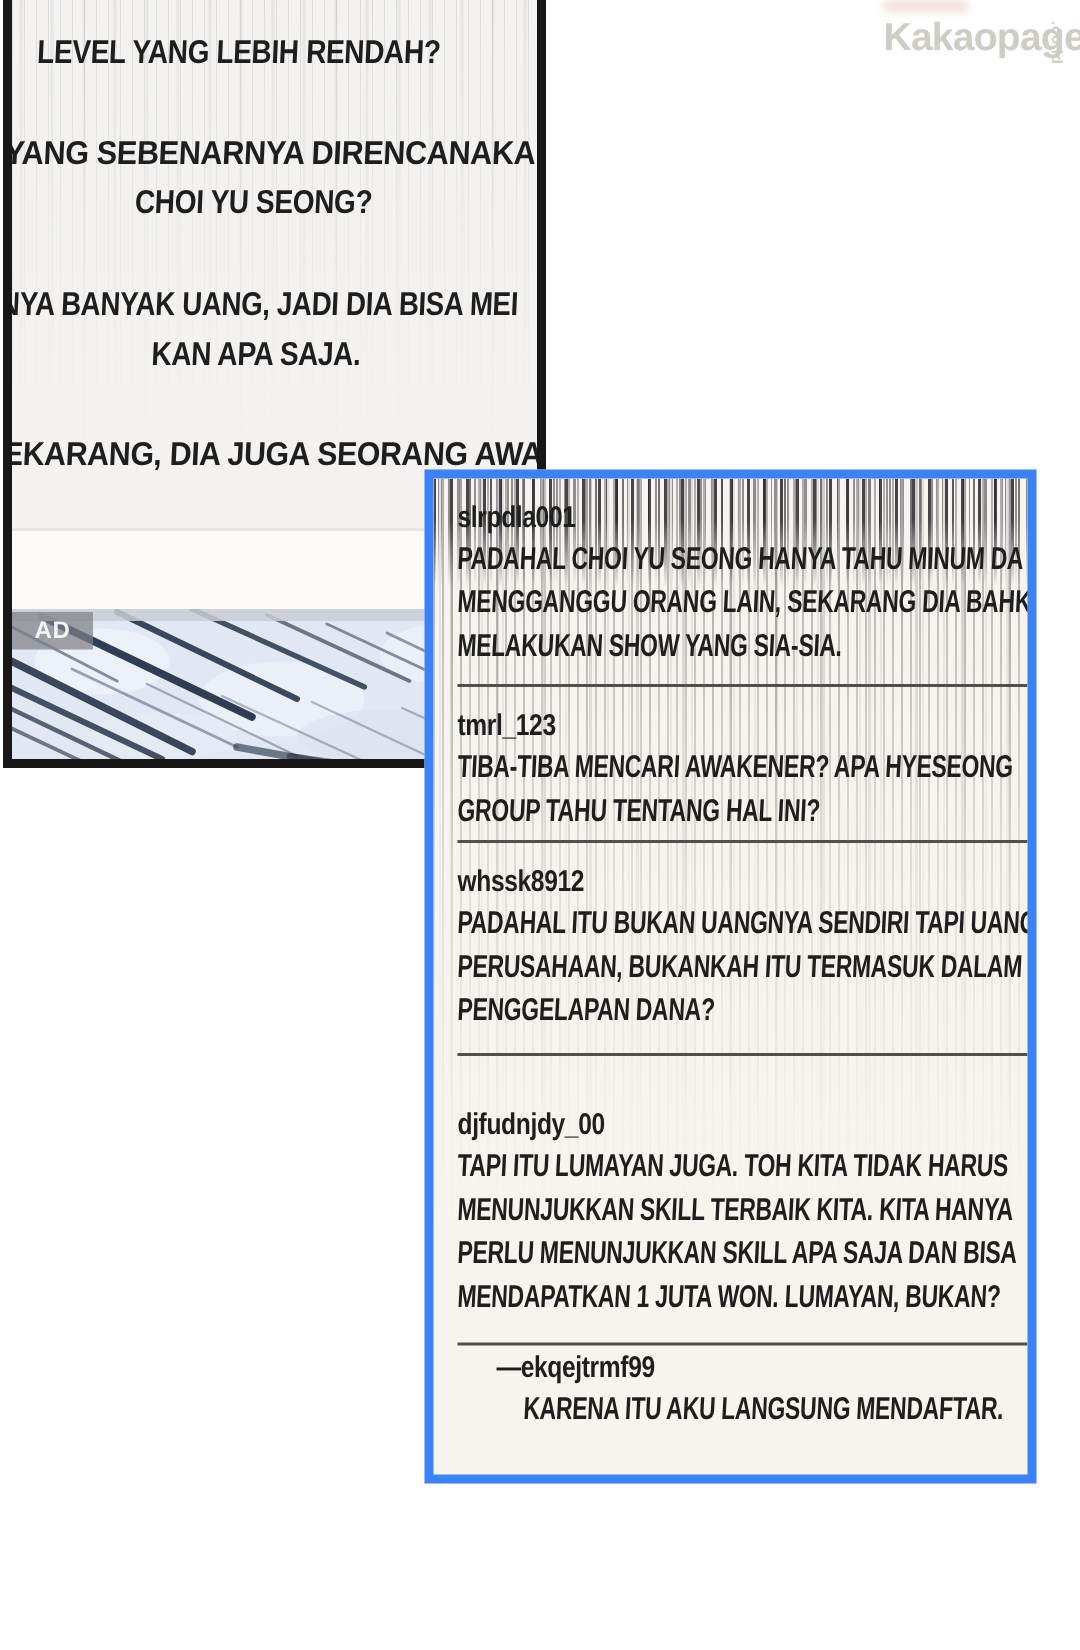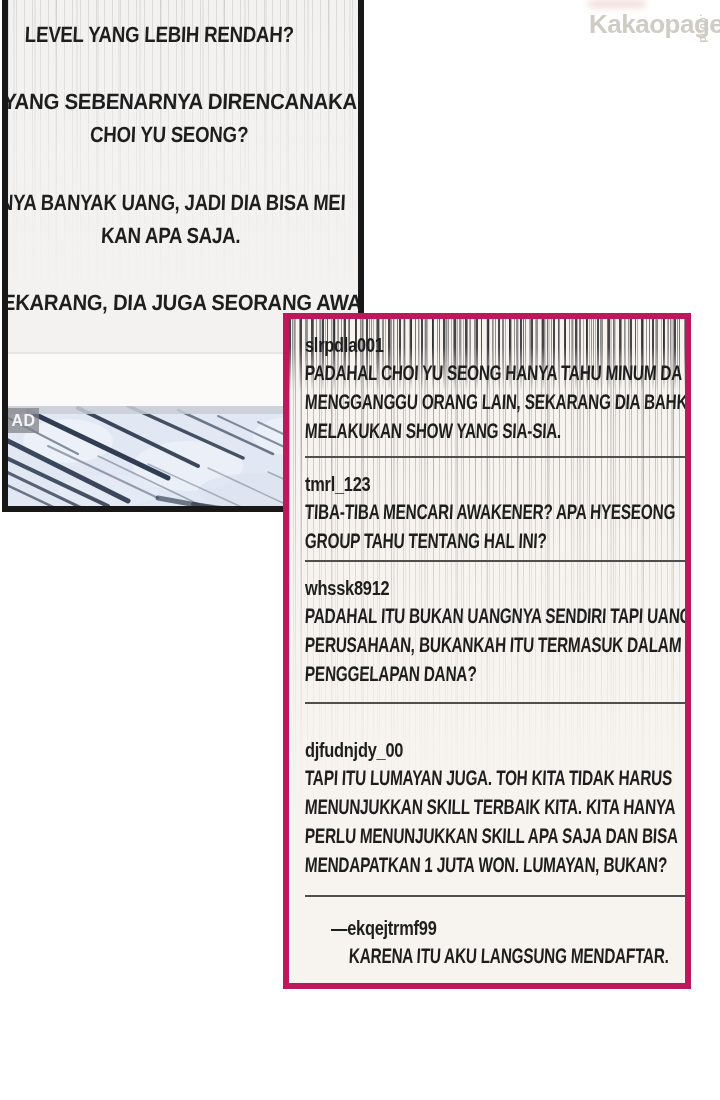--- a/index.html
+++ b/index.html
@@ -35,29 +35,29 @@
   .s2{top:93px;  left:-5px; transform:scaleX(.93) skewX(-3deg);}
   .s3{top:126px; transform:translateX(-50%) scaleX(.85) skewX(-3deg);}
   .s4{top:194px; left:-8px; transform:scaleX(.84) skewX(-3deg);}
   .s5{top:227px; transform:translateX(-50%) scaleX(.85) skewX(-3deg);}
   .s6{top:294px; left:-6px; transform:scaleX(.92) skewX(-3deg);}
 
   
   .ad-strip{position:absolute; left:0; right:0; bottom:0; height:100px; overflow:hidden; z-index:2;}
   .ad-strip svg{display:block; width:100%; height:100%;}
   .ad-label{
-    position:absolute; left:0; top:2px; width:31px; height:25px;
+    position:absolute; left:0; top:2px; width:54px; height:25px;
     background:rgba(128,128,134,.72); color:#f4f4f2; font-weight:700; font-size:16px;
     display:flex; align-items:center; justify-content:center; letter-spacing:.5px;
   }
 
   
   .comments-panel{
     position:absolute; left:283px; top:313px; width:396px; height:664px;
-    border:6px solid #be185d; background:#f7f4ef; overflow:hidden; z-index:5;
+    border:6px solid #3b82f6; background:#f7f4ef; overflow:hidden; z-index:5;
   }
   .streaks-dense{
     position:absolute; left:0; right:0; top:0; height:72px; pointer-events:none;
     background-image:
       repeating-linear-gradient(90deg, rgba(25,25,28,.8) 0 2px, transparent 2px 5px, rgba(25,25,28,.45) 5px 6px, transparent 6px 11px),
       repeating-linear-gradient(90deg, rgba(40,40,45,.5) 0 1px, transparent 1px 7px);
     background-position:0 0,3px 0;
     -webkit-mask-image:linear-gradient(to bottom, black 0 38%, rgba(0,0,0,.45) 70%, transparent);
     mask-image:linear-gradient(to bottom, black 0 38%, rgba(0,0,0,.45) 70%, transparent);
   }
@@ -80,21 +80,21 @@
     display:inline-block; font-weight:700; font-size:20px; line-height:26px;
     white-space:nowrap; transform:scaleX(.82); transform-origin:0 50%; letter-spacing:-0.3px;
   }
   .cm-line{
     display:block; height:29px; white-space:nowrap; overflow:visible;
   }
   .cm-line > span{
     display:inline-block; font-weight:700; font-size:21px; line-height:29px;
     white-space:nowrap; transform:scaleX(.73) skewX(-4deg); transform-origin:0 50%; letter-spacing:-0.3px;
   }
-  .reply{padding-top:18px;}
+  .reply{padding-top:2px;}
   .reply .cm-user{margin-left:26px;}
   .reply .cm-line{margin-left:44px;}
 
   
   .wm-brand{
     position:absolute; left:589px; top:11px; font-weight:700; font-size:26px;
     color:#cfccc5; letter-spacing:-0.5px; z-index:0; line-height:1;
   }
   .wm-domain{
     position:absolute; left:698px; top:14px; writing-mode:vertical-rl;

